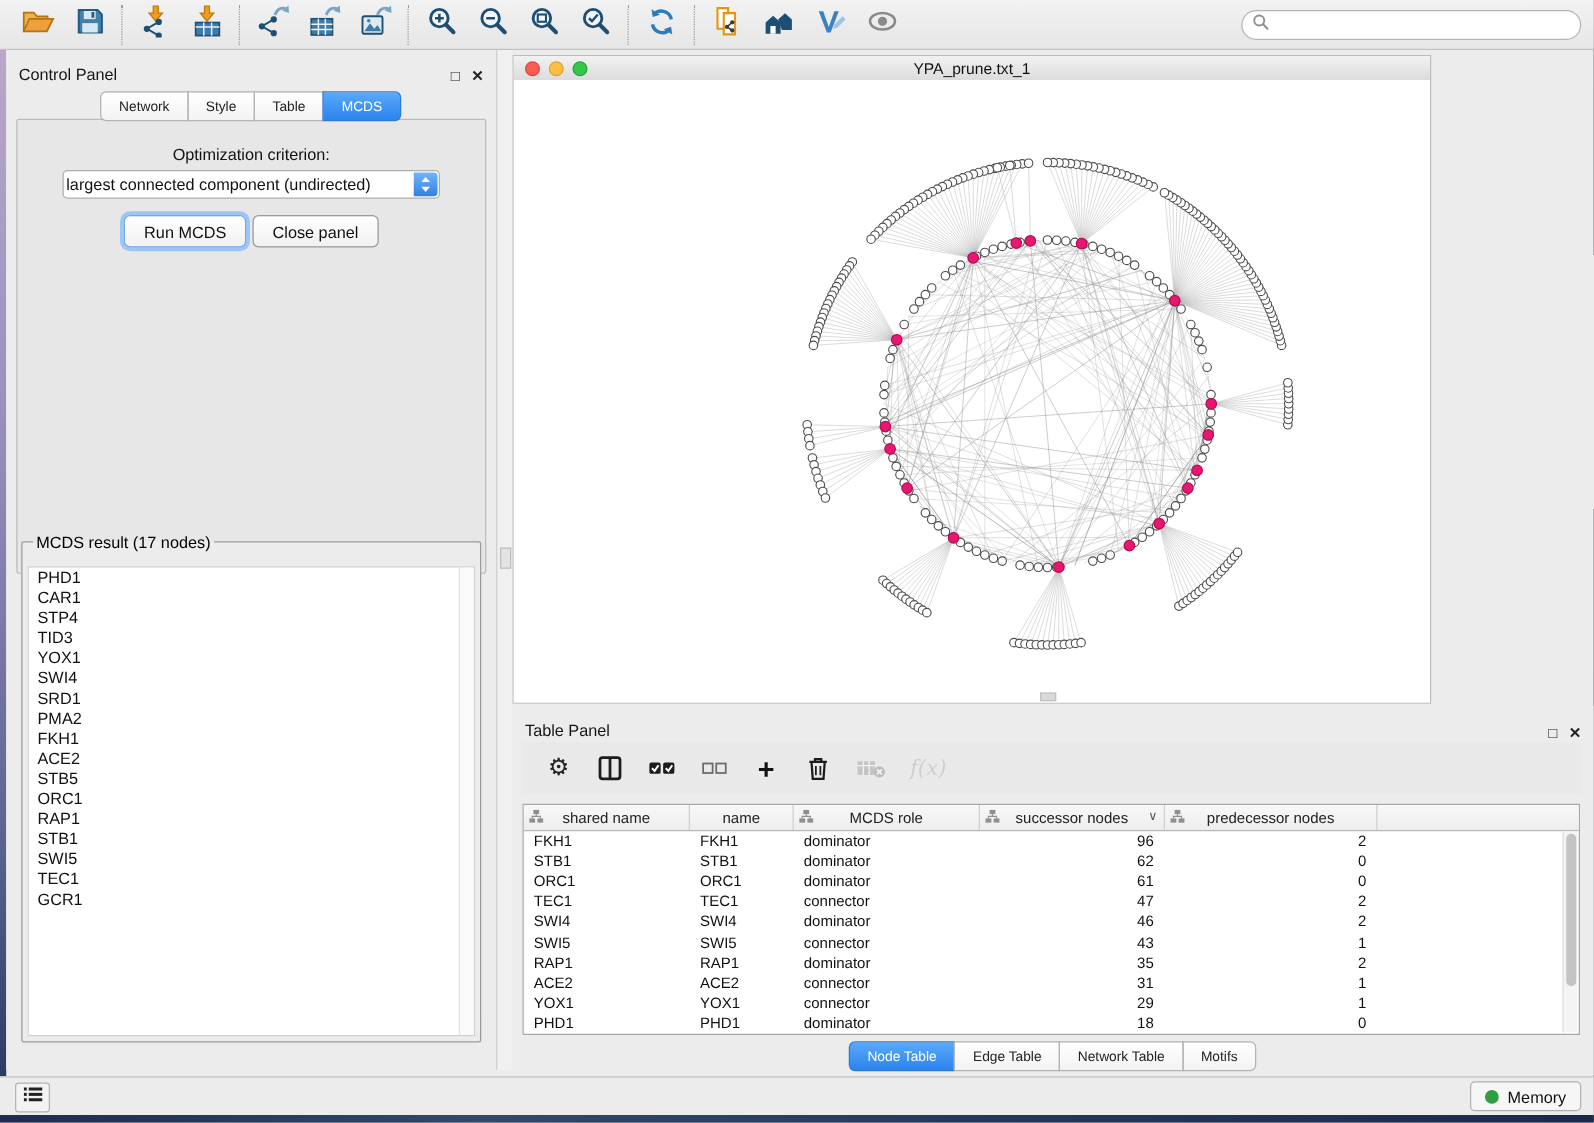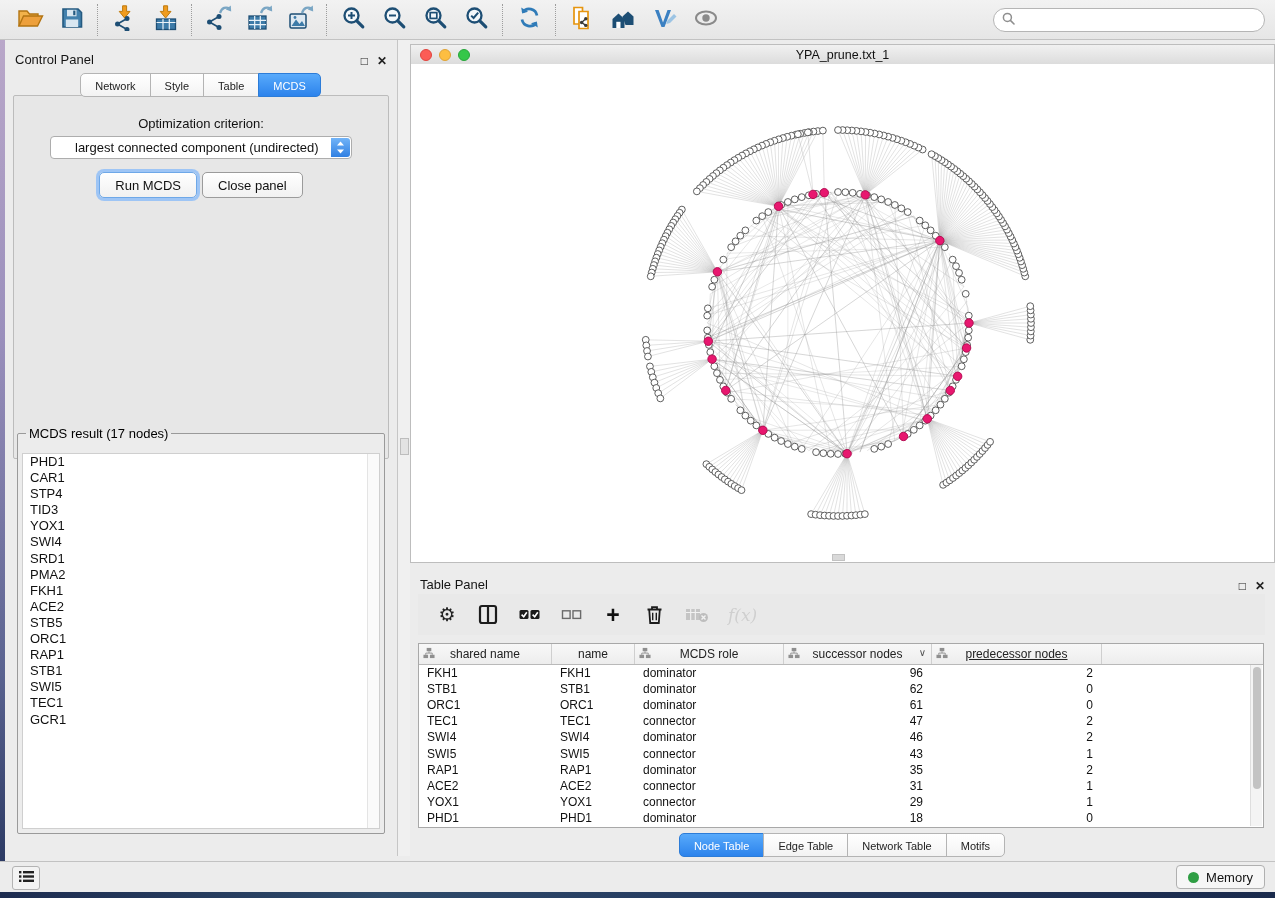--- a/index.html
+++ b/index.html
@@ -35,41 +35,41 @@
   .tab{height:17px;padding:3px 14px 2px;background:linear-gradient(#ffffff,#f3f3f3);
        border:1px solid #b4b4b4;margin-left:-1px;font-size:11px;color:#222;display:flex;align-items:center}
   .tab:first-child{border-radius:5px 0 0 5px}
   .tab:last-child{border-radius:0 5px 5px 0}
   .tab.active{background:linear-gradient(#58aafb,#2c83ec);border-color:#2c7cd8;color:#fff}
   .cp-box{position:absolute;top:55px;left:8px;right:8px;height:362px;background:#e7e7e7;
           border:1px solid #bcbcbc;border-radius:2px}
   .opt-label{position:absolute;top:20px;left:0;right:0;text-align:center;font-size:13px;color:#111}
   .cp-select{position:absolute;top:40px;left:36px;right:36px;height:23px;background:#fff;
              border:1px solid #adadad;border-radius:4px;font-size:13px;color:#111;
-             display:flex;align-items:center;padding-left:24px;box-sizing:border-box}
+             display:flex;align-items:center;padding-left:2px;box-sizing:border-box}
   .cp-select .stepper{position:absolute;right:1px;top:1px;bottom:1px;width:19px;border-radius:0 3px 3px 0;
              background:linear-gradient(#72b4f8,#3180e2);display:flex;align-items:center;justify-content:center}
   .btn-row{position:absolute;top:76px;left:0;right:0;display:flex;justify-content:center;gap:5px}
   .btn{height:24px;padding:0 15px;background:linear-gradient(#ffffff,#f1f1f1);border:1px solid #9b9b9b;
        border-radius:5px;font-size:13px;color:#111;display:flex;align-items:center}
   .btn.focused{box-shadow:0 0 0 3px rgba(110,175,255,.6);border-color:#6ea8e8}
   .mcds-fieldset{position:absolute;left:12px;right:12px;top:386px;bottom:22px;border:1px solid #9a9a9a;
                  border-radius:2px;margin:0;padding:3px;background:#ececec}
   .mcds-fieldset legend{font-size:13px;color:#000000;padding:0 3px;margin-left:5px}
   .mcds-list{background:#fff;border:1px solid #cfcfcf;position:absolute;left:4px;right:4px;top:12px;bottom:4px;
              overflow:hidden;font-size:13px;color:#111}
   .mcds-list .item{line-height:16.1px;padding-left:7px}
   .mcds-scroll{position:absolute;right:0;top:0;bottom:0;width:11px;background:#fafafa;border-left:1px solid #e4e4e4}
 
   
   .vsplit{position:absolute;left:398px;top:40px;width:12px;bottom:36px;background:#f0f0f0}
   .vsplit .handle{position:absolute;left:2px;top:398px;width:7px;height:15px;background:#e3e3e3;border:1px solid #bdbdbd}
 
   
-  .net-window{position:absolute;left:410px;top:44px;width:865px;height:519px;background:#fff;
+  .net-window{position:absolute;left:410px;top:44px;width:735px;height:519px;background:#fff;
               border:1px solid #bdbdbd;box-sizing:border-box}
   .net-titlebar{position:absolute;left:0;right:0;top:0;height:19px;
               background:linear-gradient(#f1f1f1,#dcdcdc);border-bottom:1px solid #b3b3b3;
               display:flex;align-items:center;justify-content:center;font-size:12.5px;color:#111}
   .lights{position:absolute;left:9px;top:3.5px;display:flex;gap:7px}
   .light{width:12px;height:12px;border-radius:50%;box-sizing:border-box}
   .light.red{background:#fc5c56;border:1px solid #e1443e}
   .light.yellow{background:#fdbe41;border:1px solid #dfa336}
   .light.green{background:#35c749;border:1px solid #26a63a}
   .net-canvas{position:absolute;left:0;right:0;top:19px;bottom:0;background:#fff}
@@ -1096,21 +1096,21 @@
                 <g fill="#8f8f8f">
                   <rect x="4" y="1" width="5" height="3.6"></rect>
                   <rect x="0.5" y="8.4" width="5" height="3.6"></rect>
                   <rect x="7.5" y="8.4" width="5" height="3.6"></rect>
                 </g>
                 <path d="M6.5 4.6 v2 M3 8.4 V6.6 h7 v1.8" stroke="#8f8f8f" fill="none"></path>
               </svg></span>
             <span>successor nodes</span>
             <span class="sort">∨</span>
           </div>
-          <div class="th" style="width: 170px; text-decoration: underline;">
+          <div class="th" style="width: 170px;">
             <span class="hicon"><svg width="12" height="12" viewBox="0 0 13 13">
                 <g fill="#8f8f8f">
                   <rect x="4" y="1" width="5" height="3.6"></rect>
                   <rect x="0.5" y="8.4" width="5" height="3.6"></rect>
                   <rect x="7.5" y="8.4" width="5" height="3.6"></rect>
                 </g>
                 <path d="M6.5 4.6 v2 M3 8.4 V6.6 h7 v1.8" stroke="#8f8f8f" fill="none"></path>
               </svg></span>
             <span>predecessor nodes</span>
           </div>

